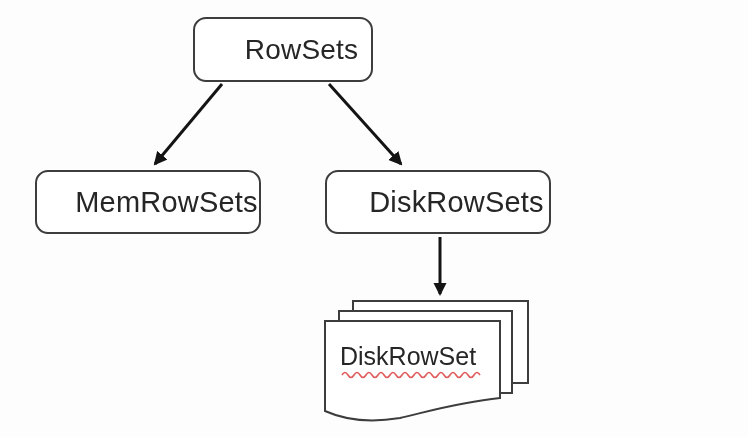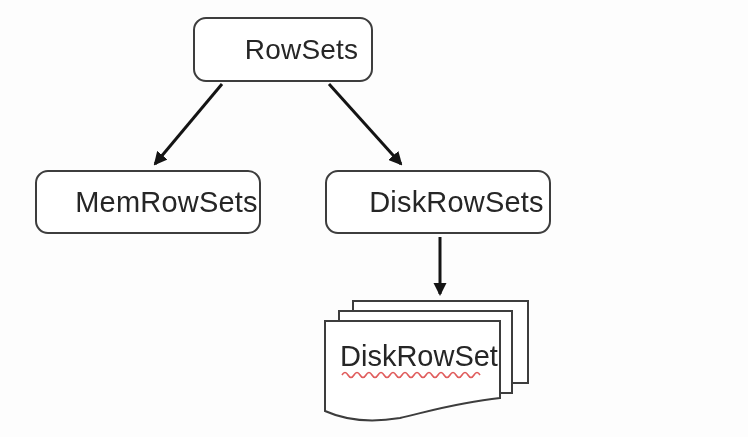--- a/index.html
+++ b/index.html
@@ -58,21 +58,21 @@
     padding-left: 37px;
   }
   .node-rowsets     { left: 193px; top: 17px;  width: 180px; height: 65px; }
   .node-memrowsets  { left: 35px;  top: 170px; width: 226px; height: 64px; font-size: 29px; }
   .node-diskrowsets { left: 325px; top: 170px; width: 226px; height: 64px; font-size: 29px; }
   .doc-label {
     position: absolute;
     left: 340px; top: 341px;
     width: 150px; height: 30px;
     color: var(--text);
-    font-size: 29px;
+    font-size: 25px;
     line-height: 30px;
     white-space: nowrap;
   }
 </style>
 </head>
 <body>
 
 <div class="canvas">
 
   <svg class="overlay" viewBox="0 0 748 437">

